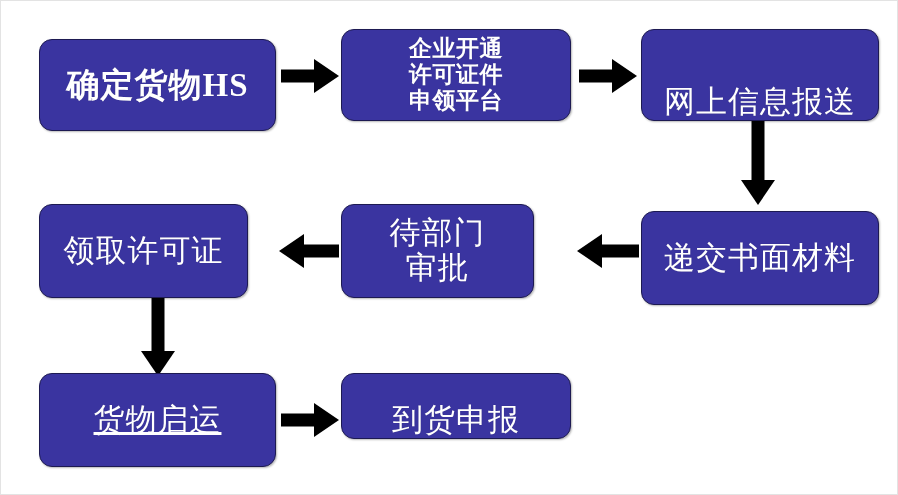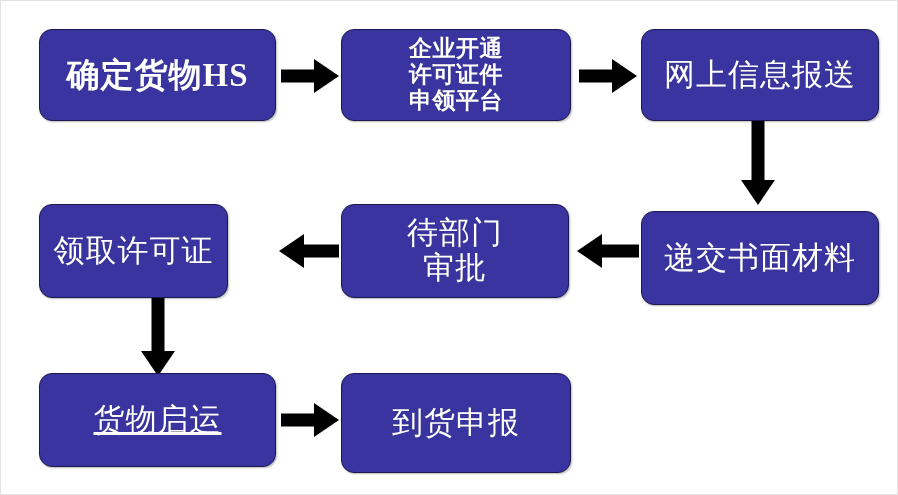--- a/index.html
+++ b/index.html
@@ -71,59 +71,59 @@
     border-left: 17px solid transparent;
     border-right: 17px solid transparent;
     border-top: 25px solid #000000;
   }
 </style>
 </head>
 <body>
 
 <div id="canvas">
 
-  <div class="node t-lg" style="left:38px;  top:28px;  width:237px; height:92px;">
+  <div class="node t-lg" style="left:38px;  top:38px;  width:237px; height:92px;">
     <span class="label">确定货物HS</span>
   </div>
 
   <div class="arrow right" style="left:280px; top:58px; width:58px; height:34px;">
     <span class="shaft" style="width:40px;"></span>
     <span class="head"></span>
   </div>
 
   <div class="node t-sm" style="left:340px; top:28px; width:230px; height:92px;">
     <span class="label">企业开通
 许可证件
 申领平台</span>
   </div>
 
   <div class="arrow right" style="left:578px; top:58px; width:58px; height:34px;">
     <span class="shaft" style="width:40px;"></span>
     <span class="head"></span>
   </div>
 
-  <div class="node t-md" style="left:640px; top:28px; width:238px; height:92px;">
+  <div class="node t-md" style="left:640px; top:28px; width:238px; height:92px;align-items:flex-end;">
     <span class="label">网上信息报送</span>
   </div>
 
   <div class="arrow down" style="left:740px; top:120px; width:34px; height:84px;">
     <span class="shaft" style="height:62px;"></span>
     <span class="head"></span>
   </div>
 
-  <div class="node t-md" style="left:38px;  top:203px; width:189px; height:94px;">
+  <div class="node t-md" style="left:38px;  top:203px; width:209px; height:94px;">
     <span class="label">领取许可证</span>
   </div>
 
   <div class="arrow left" style="left:278px; top:233px; width:60px; height:34px;">
     <span class="shaft" style="width:40px;"></span>
     <span class="head"></span>
   </div>
 
-  <div class="node t-md" style="left:340px; top:203px; width:228px; height:94px;">
+  <div class="node t-md" style="left:340px; top:203px; width:193px; height:94px;">
     <span class="label">待部门
 审批</span>
   </div>
 
   <div class="arrow left" style="left:576px; top:233px; width:62px; height:34px;">
     <span class="shaft" style="width:42px;"></span>
     <span class="head"></span>
   </div>
 
   <div class="node t-md" style="left:640px; top:210px; width:238px; height:94px;">
@@ -137,17 +137,17 @@
 
   <div class="node t-md" style="left:38px;  top:372px; width:237px; height:94px;text-decoration:underline;">
     <span class="label">货物启运</span>
   </div>
 
   <div class="arrow right" style="left:280px; top:402px; width:58px; height:34px;">
     <span class="shaft" style="width:40px;"></span>
     <span class="head"></span>
   </div>
 
-  <div class="node t-md" style="left:340px; top:372px; width:230px; height:100px;">
+  <div class="node t-md" style="left:340px; top:372px; width:230px; height:66px;align-items:flex-end;">
     <span class="label">到货申报</span>
   </div>
 
 </div>
 
 </body></html>

